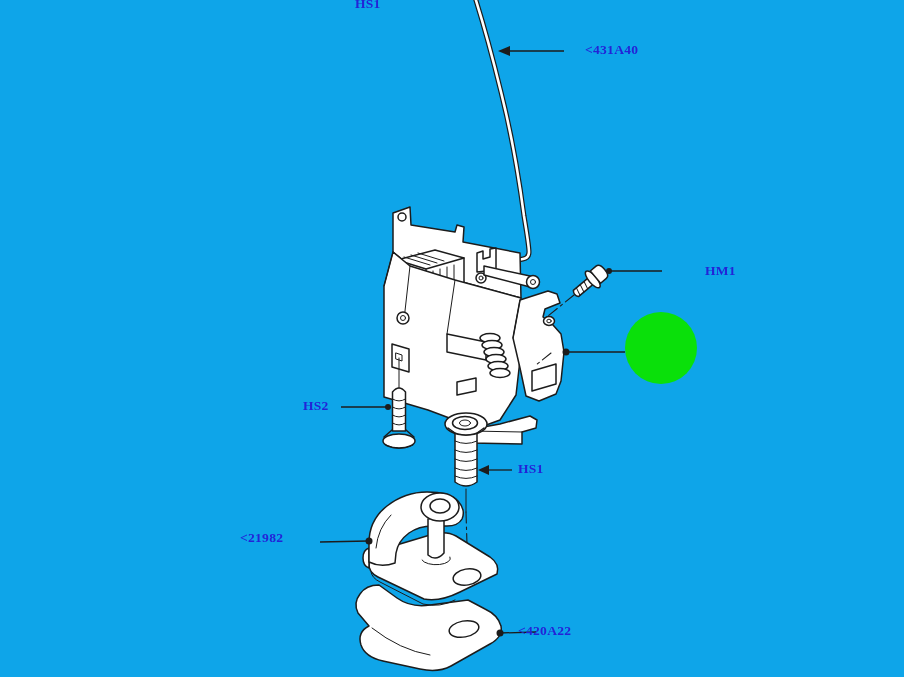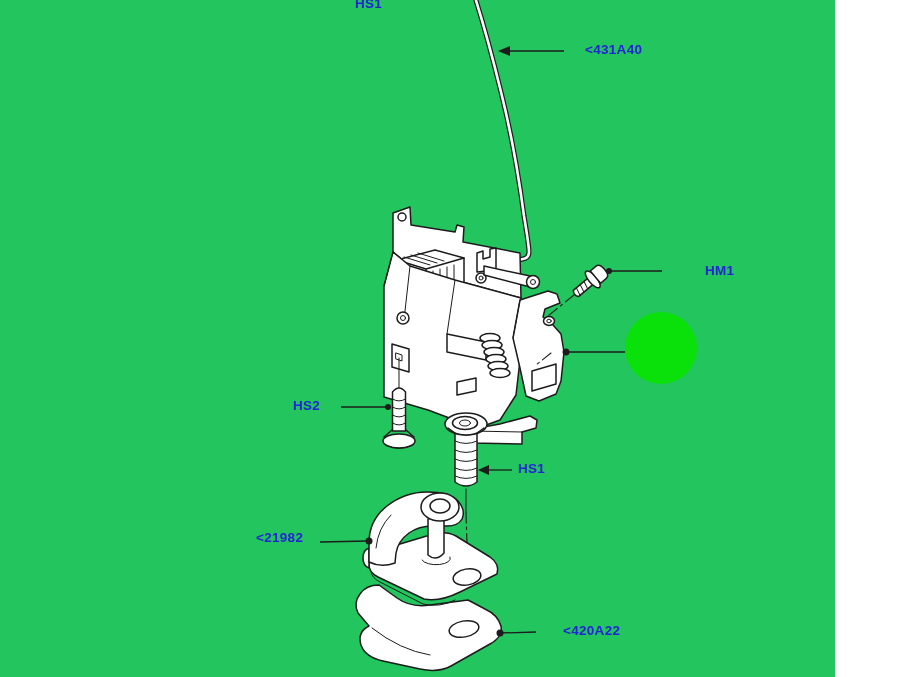--- a/index.html
+++ b/index.html
@@ -1,18 +1,18 @@
 <!DOCTYPE html>
 <html style="--label-color: #2323d7;"><head>
 <meta charset="utf-8">
 <style>
   html,body{margin:0;padding:0;background:#fff;}
   .stage{
-    position:relative;width:835px;height:677px;background:#22c55e;
-    overflow:hidden;font-family:Liberation Sans, sans-serif;
+    position:relative;width:904px;height:677px;background:#0ea5e9;
+    overflow:hidden;font-family:Liberation Serif, serif;
   }
   .stage svg{position:absolute;left:0;top:0;}
   .callout{
     position:absolute;font-size:13.5px;font-weight:bold;
     color:var(--label-color,#2323d7);letter-spacing:0.3px;
     white-space:nowrap;cursor:pointer;line-height:14px;
   }
   .ln{stroke:#1c1c1c;stroke-width:1.5;fill:none;stroke-linecap:round;stroke-linejoin:round;}
   .fw{stroke:#1c1c1c;stroke-width:1.5;fill:#ffffff;stroke-linejoin:round;}
   .thin{stroke-width:1;}
@@ -143,17 +143,17 @@
     <circle class="dot" cx="566" cy="352" r="3.5"></circle>
     <path class="ldr" d="M566,352 L625,352"></path>
   </g>
 
   <circle cx="661" cy="348" r="36" fill="#0ae00a"></circle>
 </svg>
 
   <div class="callout" style="left:355px;top:-3px">HS1</div>
   <div class="callout" style="left:585px;top:43px">&lt;431A40</div>
   <div class="callout" style="left:705px;top:264px">HM1</div>
-  <div class="callout" style="left:293px;top:399px">HS2</div>
+  <div class="callout" style="left:303px;top:399px">HS2</div>
   <div class="callout" style="left:518px;top:462px">HS1</div>
-  <div class="callout" style="left:256px;top:531px">&lt;21982</div>
-  <div class="callout" style="left:563px;top:624px">&lt;420A22</div>
+  <div class="callout" style="left:240px;top:531px">&lt;21982</div>
+  <div class="callout" style="left:518px;top:624px">&lt;420A22</div>
 </div>
 
 </body></html>

